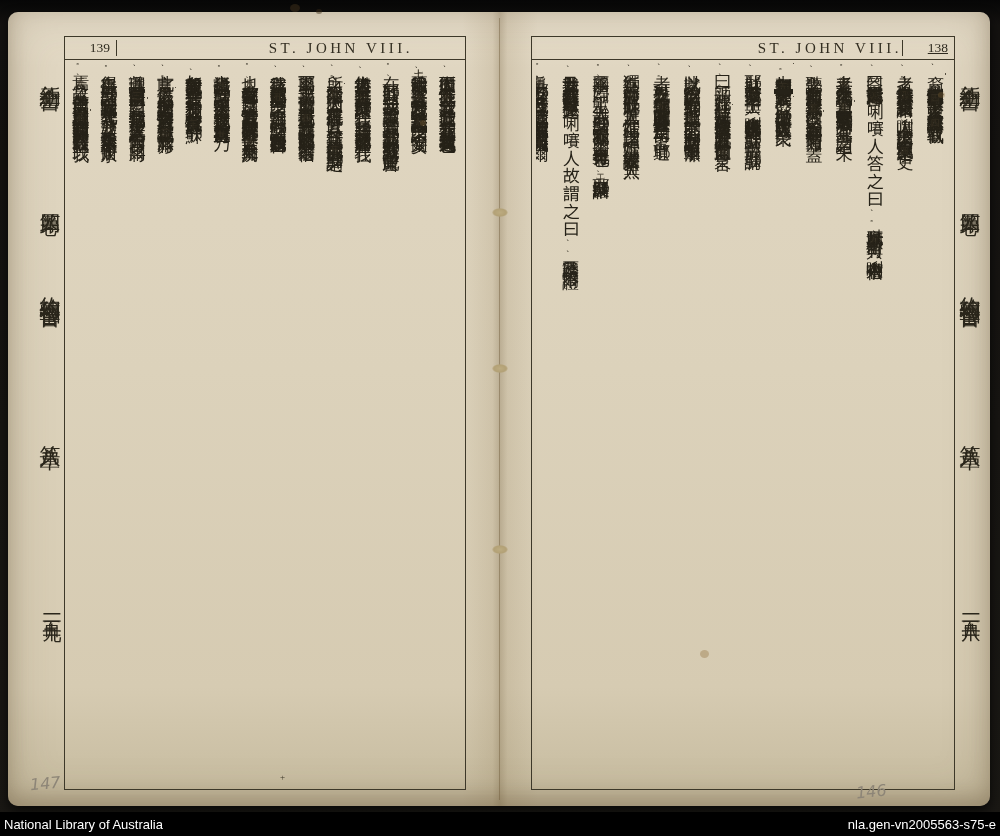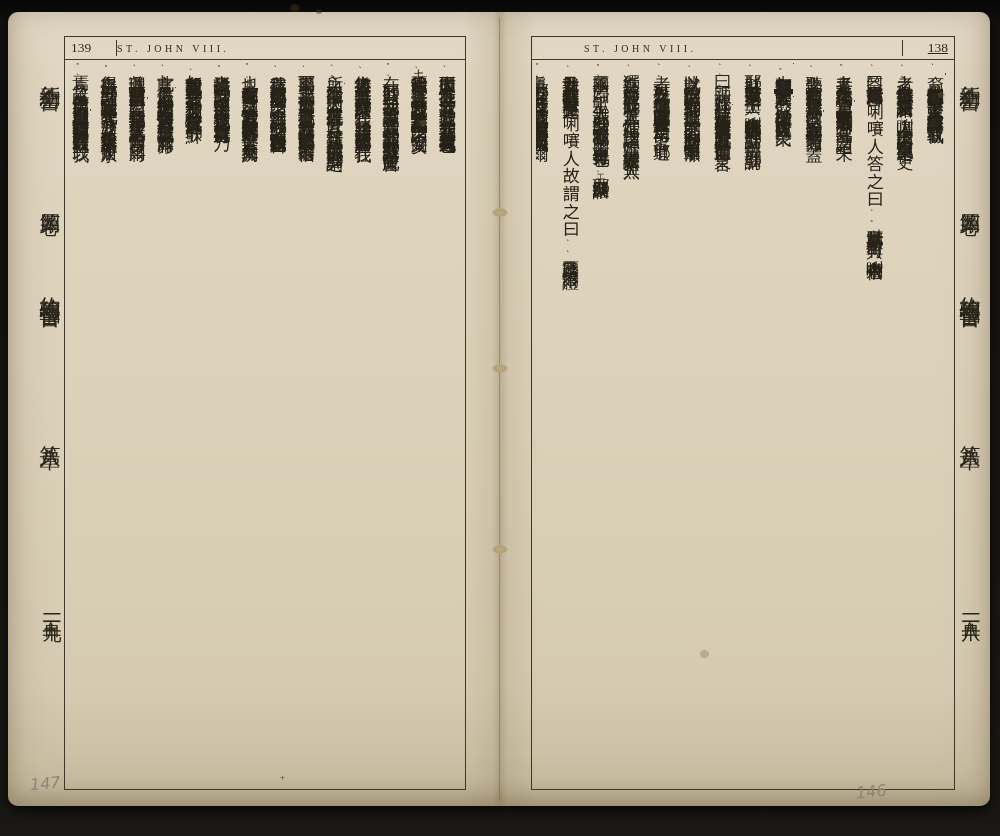--- a/index.html
+++ b/index.html
@@ -12,23 +12,23 @@
   .gutter{position:absolute;left:462px;top:12px;width:76px;height:794px;pointer-events:none;
           background:linear-gradient(90deg,rgba(130,108,70,0) 0%,rgba(130,108,70,.14) 40%,rgba(110,90,55,.30) 50%,rgba(130,108,70,.14) 60%,rgba(130,108,70,0) 100%);}
   .crease{position:absolute;left:499px;top:18px;width:1px;height:782px;background:rgba(110,92,58,.45);}
   .stitch{position:absolute;left:492px;width:16px;height:9px;background:radial-gradient(ellipse at center,#bcab80 0%,#b3a176 55%,rgba(180,160,110,0) 75%);border-radius:50%;}
   
   .frame{position:absolute;top:36px;height:754px;border:1.5px solid #3d3829;box-sizing:border-box;}
   .frame.fl{left:64px;width:402px;}
   .frame.fr{left:531px;width:424px;}
   .phead{height:22px;border-bottom:1.5px solid #3d3829;display:flex;align-items:center;color:#2e2a1f;}
   .pnum-cell{width:52px;flex:0 0 auto;font-size:13.5px;padding:0 6px;box-sizing:border-box;}
-  .fl .pnum-cell{border-right:1.2px solid #3d3829;text-align:left;}
+  .fl .pnum-cell{border-right:1.2px solid #3d3829;text-align:right;}
   .fr .pnum-cell{border-left:1.2px solid #3d3829;text-align:right;order:2;text-decoration:underline;}
-  .ptitle{flex:1;text-align:left;font-size:10px;letter-spacing:3.5px;color:#332e22;}
+  .ptitle{flex:1;text-align:right;font-size:15px;letter-spacing:3.5px;color:#332e22;}
   .pbody{position:absolute;left:4px;right:4px;top:25px;bottom:3px;overflow:hidden;
          writing-mode:vertical-rl;text-orientation:upright;}
   .col{height:100%;font-size:17px;letter-spacing:.5px;color:#262218;}
   .fl .col{line-height:28.2px;}
   .fr .col{line-height:29.4px;}
   .verse{font-size:9px;letter-spacing:0;color:#332d20;}
   .punct{font-size:9px;letter-spacing:0;}
   .chap{background:#262218;color:#e6ddc4;padding:2px 0;}
   .pname{border-right:1.1px solid rgba(50,44,32,.8);}
   
@@ -117,13 +117,17 @@
       </div>
   </div>
   <div class="pencil" style="left:856px;top:782px;transform:rotate(-6deg);">146</div>
 
   <div class="spot" style="left:290px;top:4px;width:10px;height:8px;background:rgba(60,45,25,.55);"></div>
   <div class="spot" style="left:316px;top:9px;width:6px;height:5px;background:rgba(60,45,25,.45);"></div>
   <div class="spot" style="left:700px;top:650px;width:9px;height:8px;background:rgba(140,105,55,.35);"></div>
   <div class="spot" style="left:420px;top:120px;width:6px;height:6px;background:rgba(140,105,55,.30);"></div>
   <div class="spot" style="left:938px;top:92px;width:7px;height:6px;background:rgba(140,105,55,.30);"></div>
 
+  <div class="bar">
+    <span>National Library of Australia</span>
+    <span>nla.gen-vn2005563-s75-e</span>
+  </div>
 </div>
 
 </body></html>

